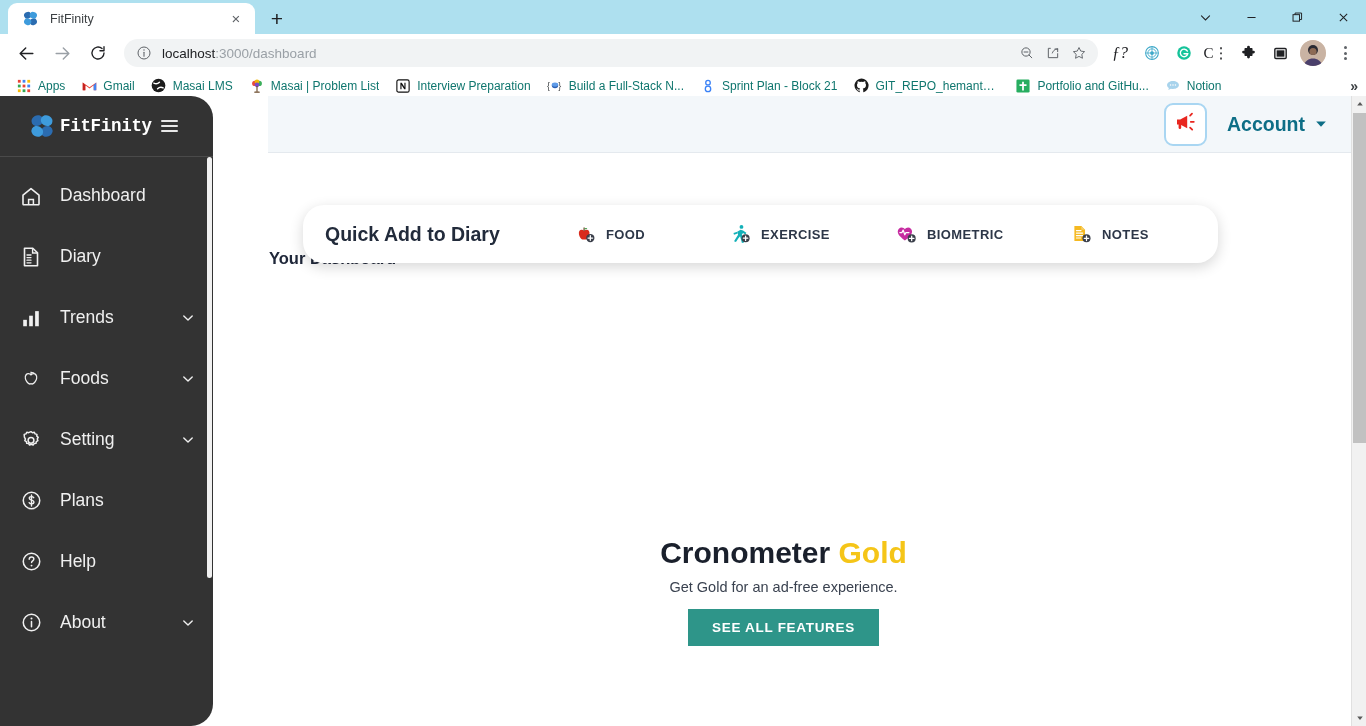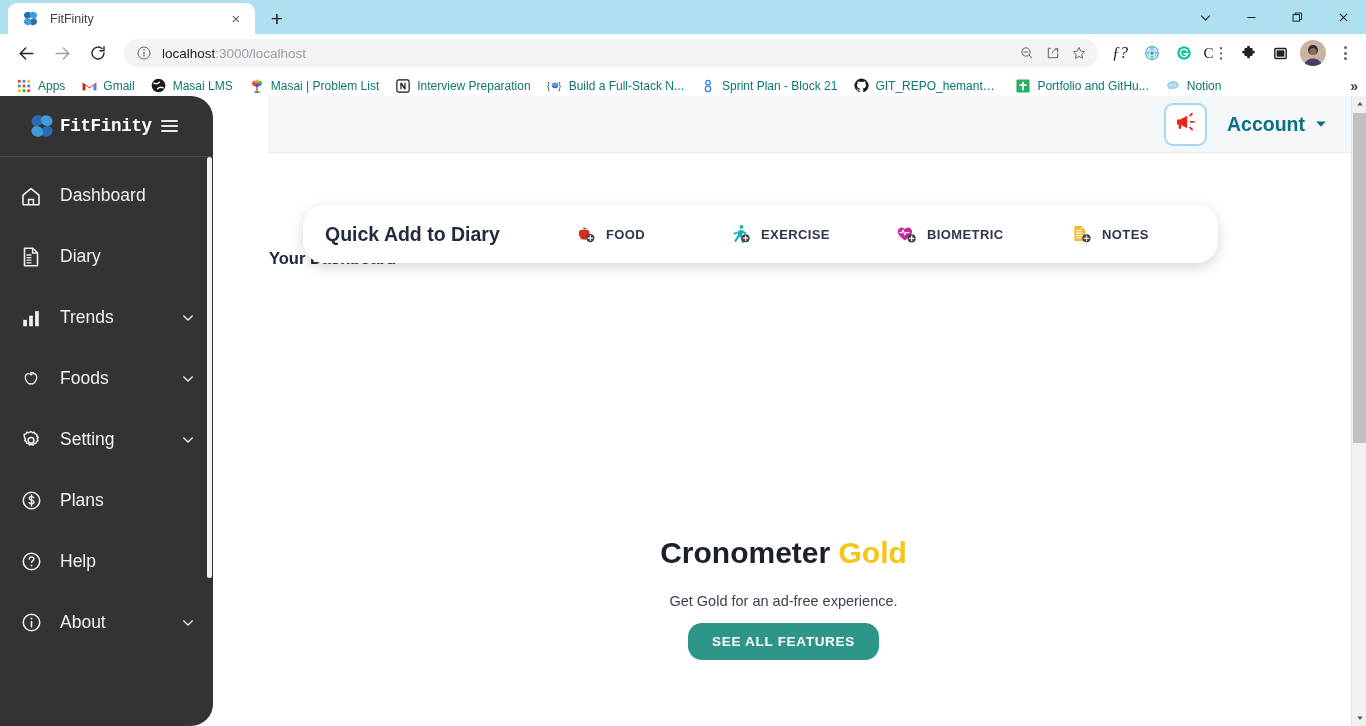--- a/index.html
+++ b/index.html
@@ -214,26 +214,26 @@
   .qc-label {
     font-size: 13px; color: #2D3748; letter-spacing: 0.4px; font-weight: bold;
   }
 
   .promo {
     position: absolute; left: 0; top: 440px; width: 1141px;
     text-align: center;
   }
   .promo-title { font-size: 30px; font-weight: bold; color: #1A202C; }
   .promo-title span { color: #F5C518; margin-top: 9px; }
-  .promo-sub { font-size: 14.5px; color: #3A4250; margin-top: 23px; }
+  .promo-sub { font-size: 14.5px; color: #3A4250; margin-top: 9px; }
   .promo-btn {
     display: inline-block; margin-top: 14px;
     background: #2E9589; color: #ffffff;
     font-size: 13.5px; font-weight: bold; letter-spacing: 0.7px;
-    padding: 11px 24px; border-radius: 14px;
+    padding: 11px 24px; border-radius: 0;
   }
 
   
   .pagescroll {
     position: absolute; right: 0; top: 0; width: 15px; height: 630px;
     background: #F1F1F1; border-left: 1px solid #E0E0E0;
   }
   .ps-arrow {
     position: absolute; left: 0; width: 15px; height: 16px;
     display: flex; align-items: center; justify-content: center;
@@ -310,21 +310,21 @@
     </div>
 
     <div class="omnibox">
       <span class="omni-info">
         <svg viewBox="0 0 24 24" width="16" height="16">
           <circle cx="12" cy="12" r="9" stroke="#5f6368" stroke-width="1.5" fill="none"></circle>
           <path d="M12 11v6" stroke="#5f6368" stroke-width="1.6" stroke-linecap="round"></path>
           <circle cx="12" cy="7.6" r="1.05" fill="#5f6368"></circle>
         </svg>
       </span>
-      <span class="omni-url"><b>localhost</b><span>:3000/localhost</span></span>
+      <span class="omni-url"><b>localhost</b><span>:3000/dashboard</span></span>
       <span class="omni-actions">
         <span class="omni-act">
           <svg viewBox="0 0 24 24" width="16" height="16">
               <circle cx="10.5" cy="10.5" r="6.2" stroke="#5f6368" stroke-width="1.5" fill="none"></circle>
               <path d="M7.6 10.5h5.8M15.2 15.2l4 4" stroke="#5f6368" stroke-width="1.5" stroke-linecap="round"></path>
             </svg>
         </span>
         <span class="omni-act">
           <svg viewBox="0 0 24 24" width="16" height="16">
               <path d="M8 5H5v14h14v-6" stroke="#5f6368" stroke-width="1.5" fill="none" stroke-linecap="round" stroke-linejoin="round"></path>

